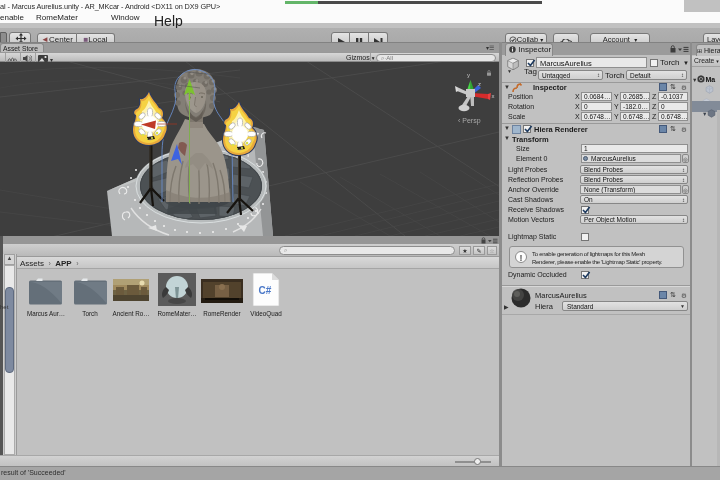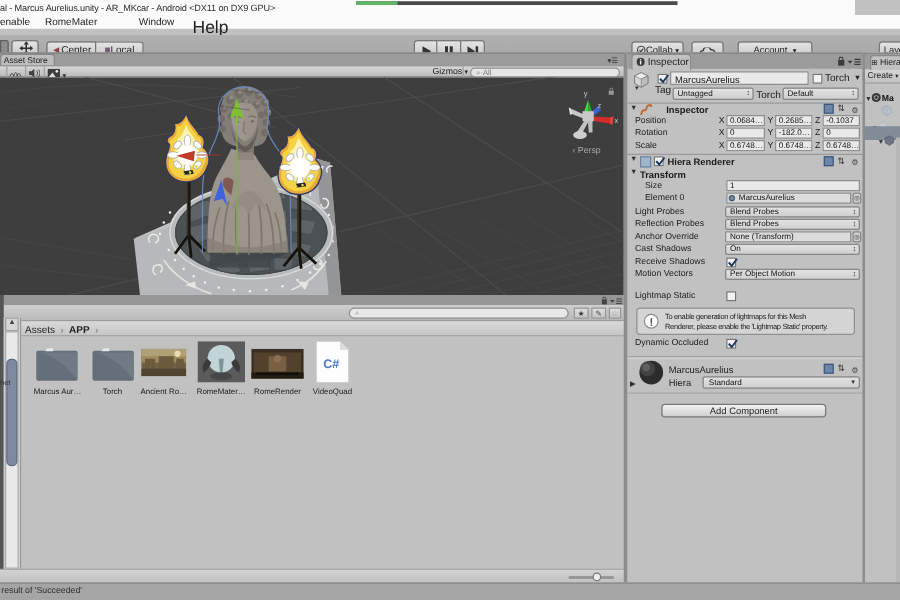--- a/index.html
+++ b/index.html
@@ -546,21 +546,20 @@
     </svg>
  <div class="lab" style="left:33px;top:249px;font-size:7.5px">MarcusAurelius</div>
  <div class="abs" style="left:157px;top:249px;width:8px;height:8px;background:#6b86a8;border:1px solid #44597a"></div>
  <div class="abs" style="left:168px;top:249px;font-size:7px;color:#333">⇅</div>
  <div class="abs" style="left:179px;top:250px;font-size:6.5px;color:#4a4a4a">⚙</div>
  <div class="abs" style="left:2px;top:261px;font-size:6px;color:#333">▶</div>
  <div class="lab" style="left:33px;top:260px;font-size:7.5px">Hiera</div>
  <div class="drop" style="left:60px;top:259px;width:126px;height:10px;font-size:6.5px;padding:1px 0 0 4px">Standard<span class="ar" style="font-size:5px">▼</span></div>
  <div class="abs" style="left:0;top:272px;width:188px;height:1px;background:#a8a8a8"></div>
 
- <div class="btn abs" style="left:27px;top:281px;width:132px;height:11px;font-size:7.5px;line-height:10px;background:linear-gradient(#f2f2f2,#cfcfcf)">Add Component</div>
 </div>
 
 <div class="abs" style="left:690px;top:42px;width:2px;height:424px;background:#8c8c8c"></div>
 
 <div class="abs" style="left:692px;top:42px;width:28px;height:424px;background:#c1c1c1;overflow:hidden">
  <div class="abs" style="left:0;top:0;width:28px;height:13px;background:#9b9b9b;border-top:1px solid #828282"></div>
  <div class="abs" style="left:4px;top:2px;width:26px;height:12px;background:#c1c1c1;border-radius:3px 3px 0 0;border:1px solid #888;border-bottom:none;font-size:7px;color:#1c1c1c;line-height:11px;white-space:nowrap"><span style="font-size:6px">⊞</span> Hiera</div>
  <div class="abs" style="left:0;top:14px;width:28px;height:11px;background:linear-gradient(#d5d5d5,#c0c0c0);border-bottom:1px solid #a0a0a0;font-size:6.8px;color:#222;padding:1px 0 0 2px;white-space:nowrap">Create <span style="font-size:5px">▾</span></div>
  <div class="abs" style="left:0;top:26px;width:28px;height:11px;white-space:nowrap"><span style="font-size:5.5px;color:#333">▼</span><svg width="8" height="8" viewBox="0 0 20 20" style="vertical-align:-1px">
         <circle cx="10" cy="10" r="9" fill="#3a3a3a"></circle>

